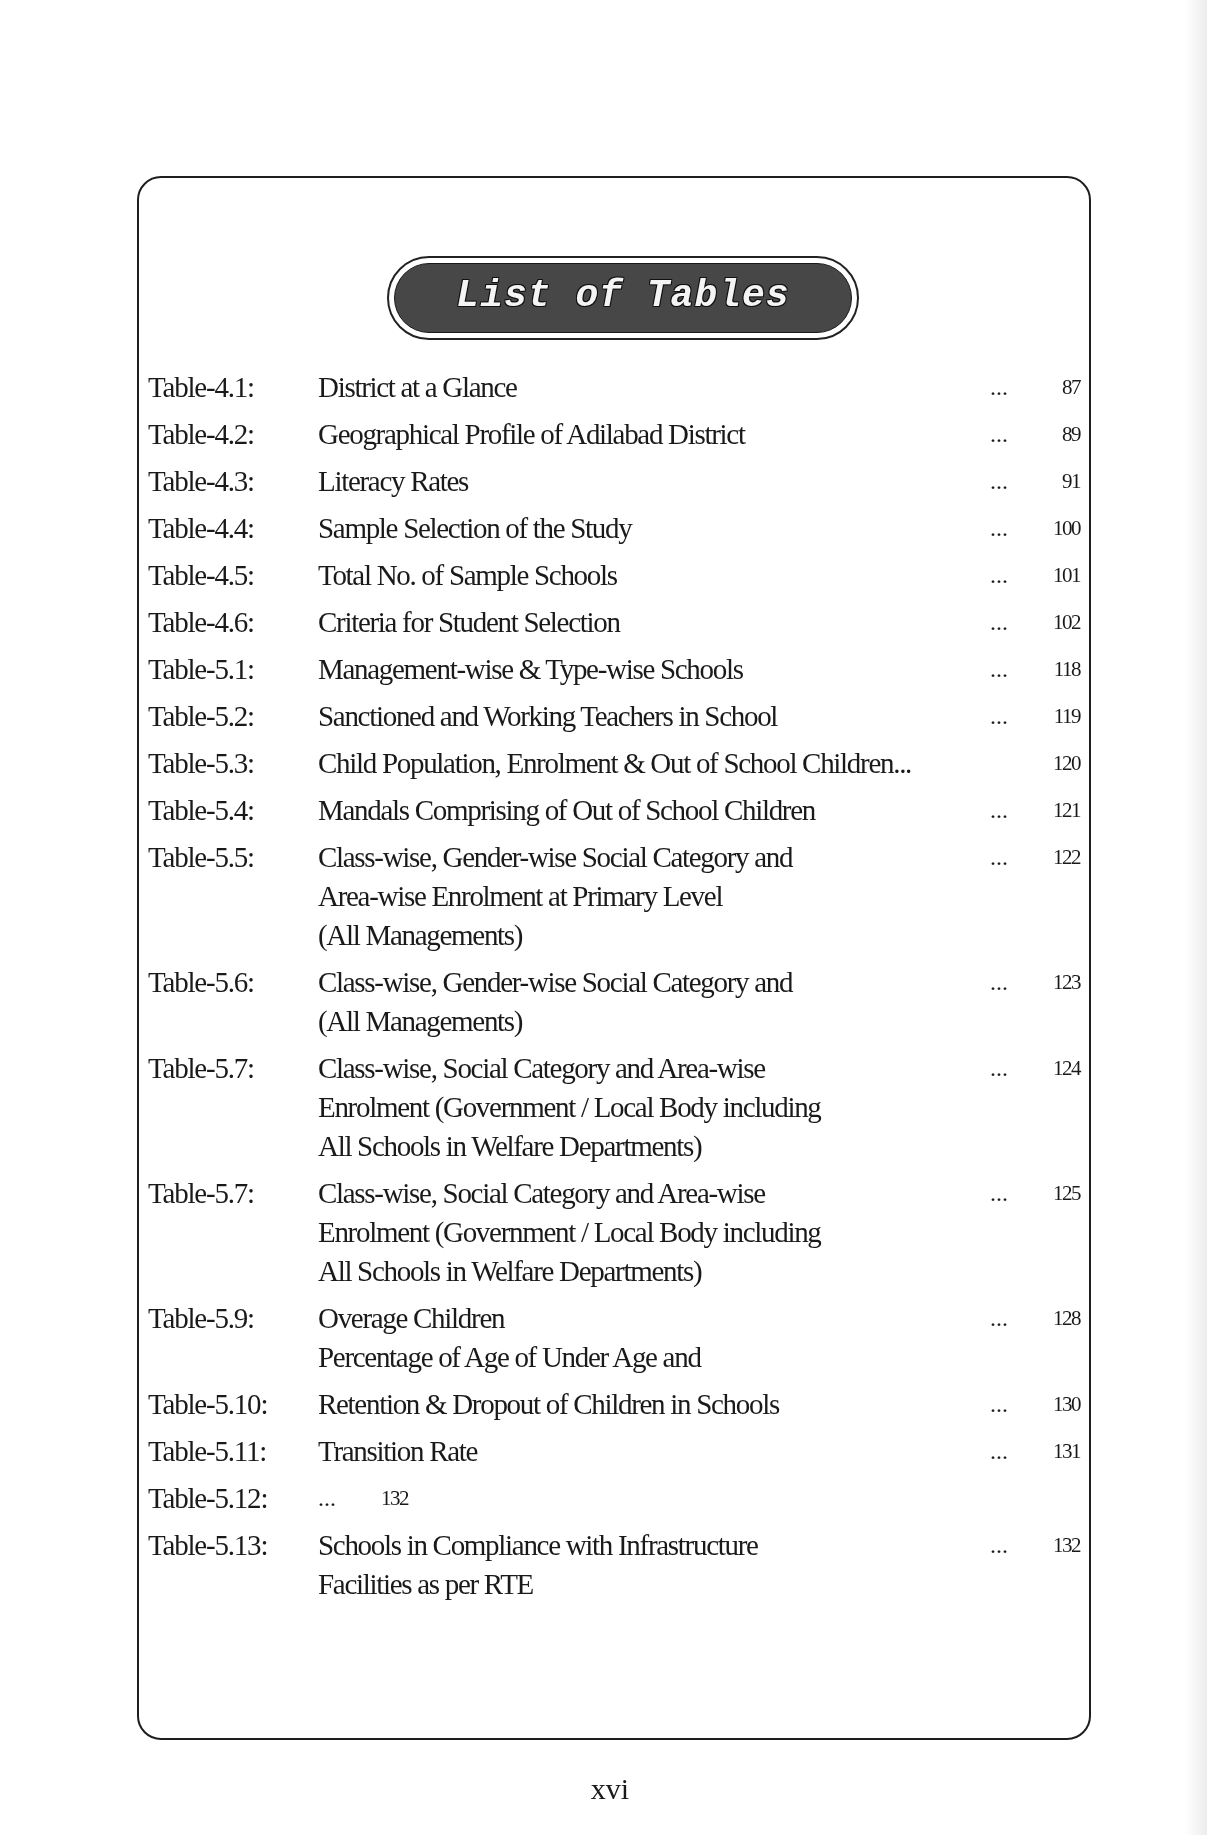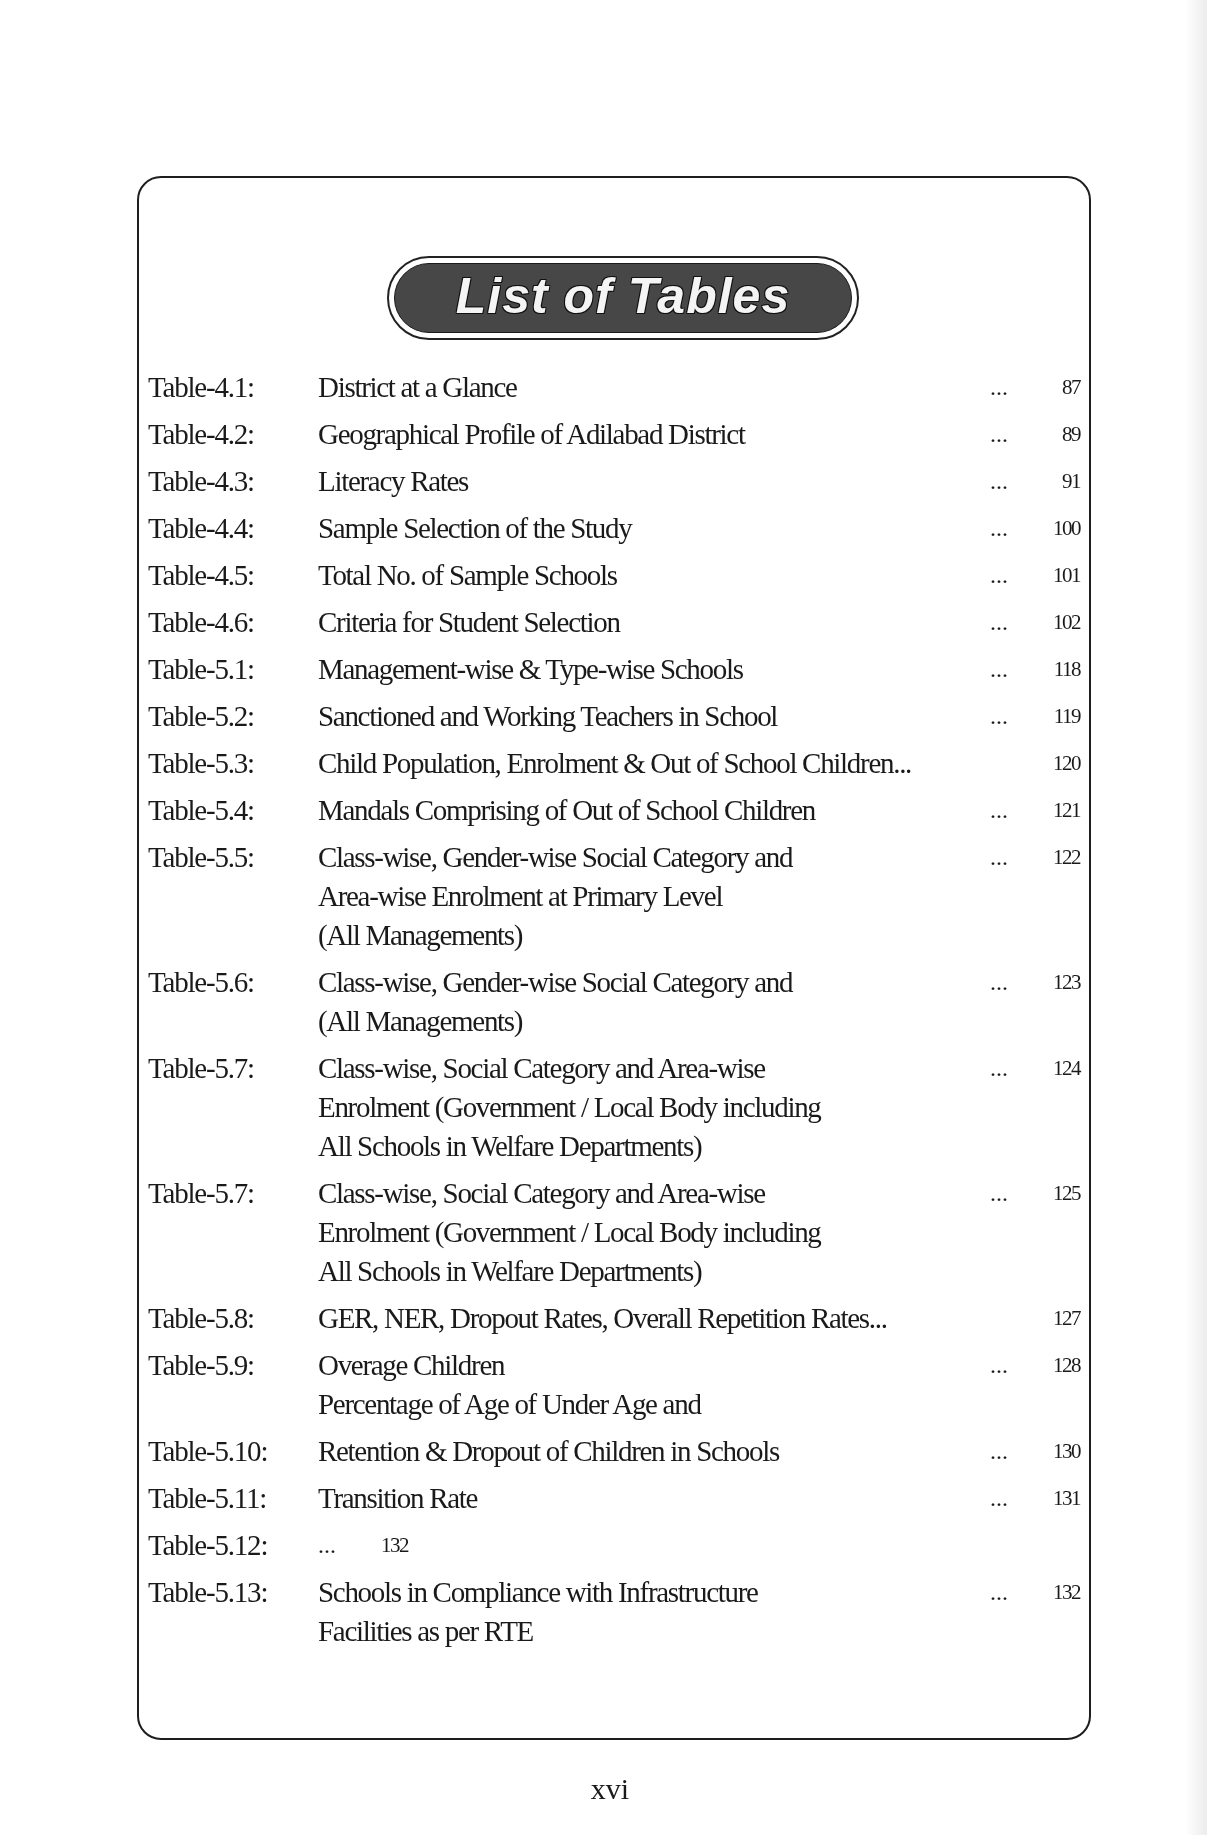--- a/index.html
+++ b/index.html
@@ -51,24 +51,24 @@
     right: 5px;
     bottom: 5px;
     border-radius: 36px;
     background: #474747;
     border: 1.5px solid #1a1a1a;
     display: flex;
     align-items: center;
     justify-content: center;
   }
   .title-text {
-    font-family: Liberation Sans, sans-serif;
+    font-family: Liberation Mono, monospace;
     font-style: italic;
     font-weight: bold;
-    font-size: 50px;
+    font-size: 38px;
     color: #f4f4f4;
     letter-spacing: 1px;
     text-shadow: 1px 1px 0 #111, -1px -1px 0 #111, 1px -1px 0 #111, -1px 1px 0 #111;
     line-height: 1;
     margin-top: -4px;
   }
   .toc {
     position: absolute;
     left: 148px;
     top: 368px;
@@ -250,28 +250,20 @@
       <div class="toc-label">Table-5.7:</div>
       <div class="toc-desc">
         <span class="line">Class-wise, Social Category and Area-wise</span>
         <span class="line">Enrolment (Government / Local Body including</span>
         <span class="line">All Schools in Welfare Departments)</span>
       </div>
       <div class="toc-dots">...</div>
       <div class="toc-page">125</div>
     </div>
     <div class="toc-row">
-      <div class="toc-label">Table-5.8:</div>
-      <div class="toc-desc">
-        <span class="line">GER, NER, Dropout Rates, Overall Repetition Rates...</span>
-      </div>
-      <div class="toc-dots"></div>
-      <div class="toc-page">127</div>
-    </div>
-    <div class="toc-row">
       <div class="toc-label">Table-5.9:</div>
       <div class="toc-desc">
         <span class="line">Overage Children</span>
         <span class="line">Percentage of Age of Under Age and</span>
       </div>
       <div class="toc-dots">...</div>
       <div class="toc-page">128</div>
     </div>
     <div class="toc-row">
       <div class="toc-label">Table-5.10:</div>

